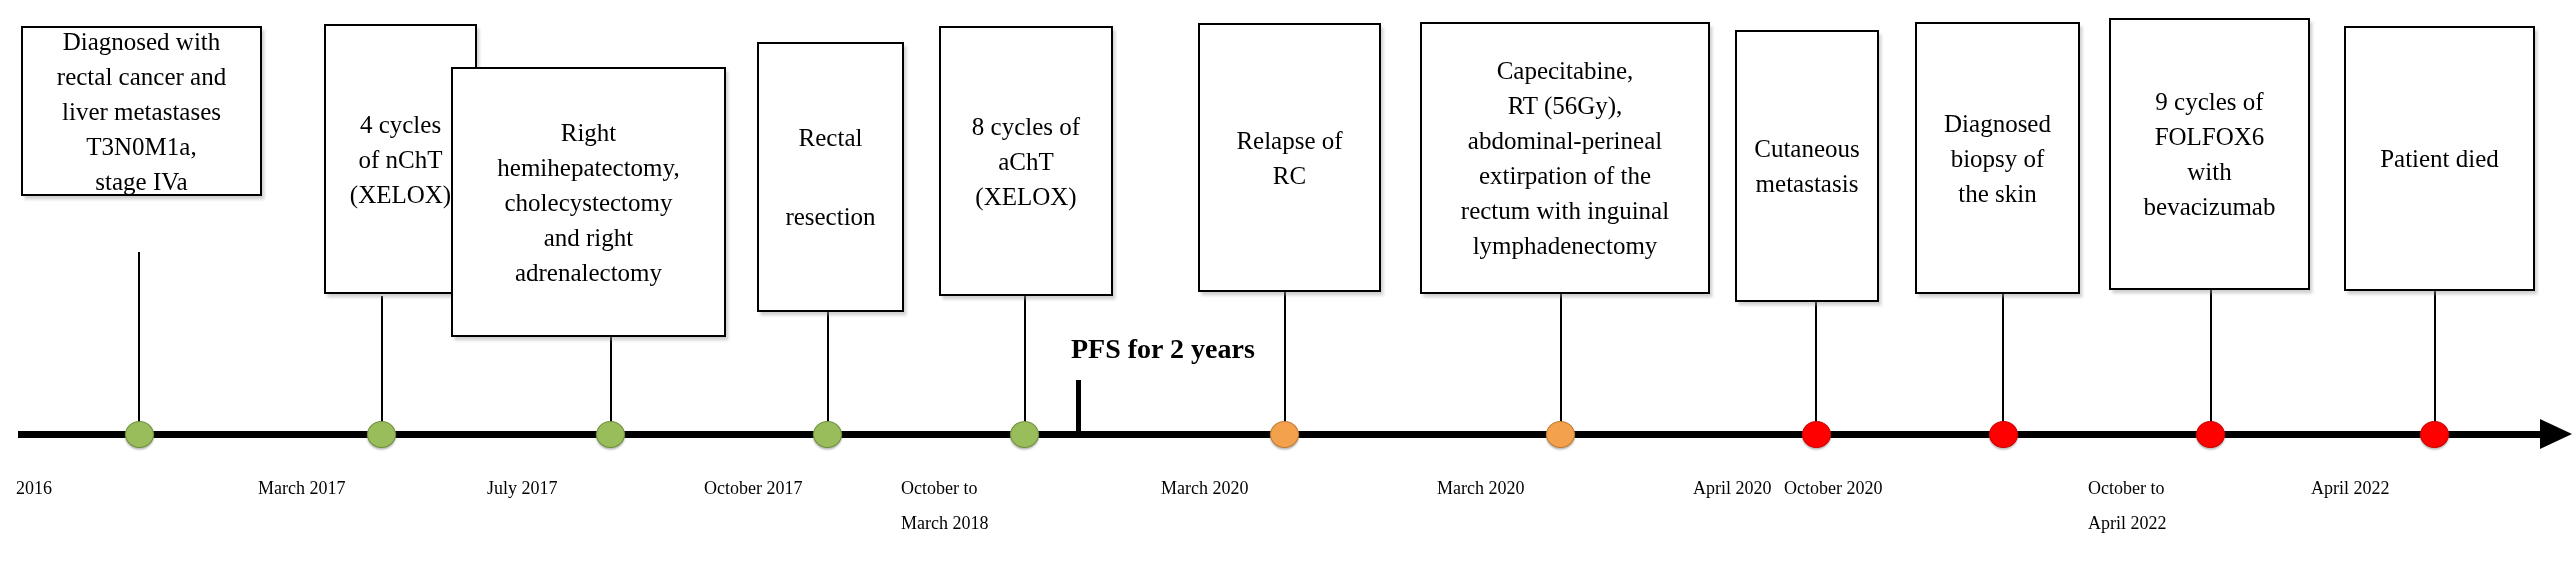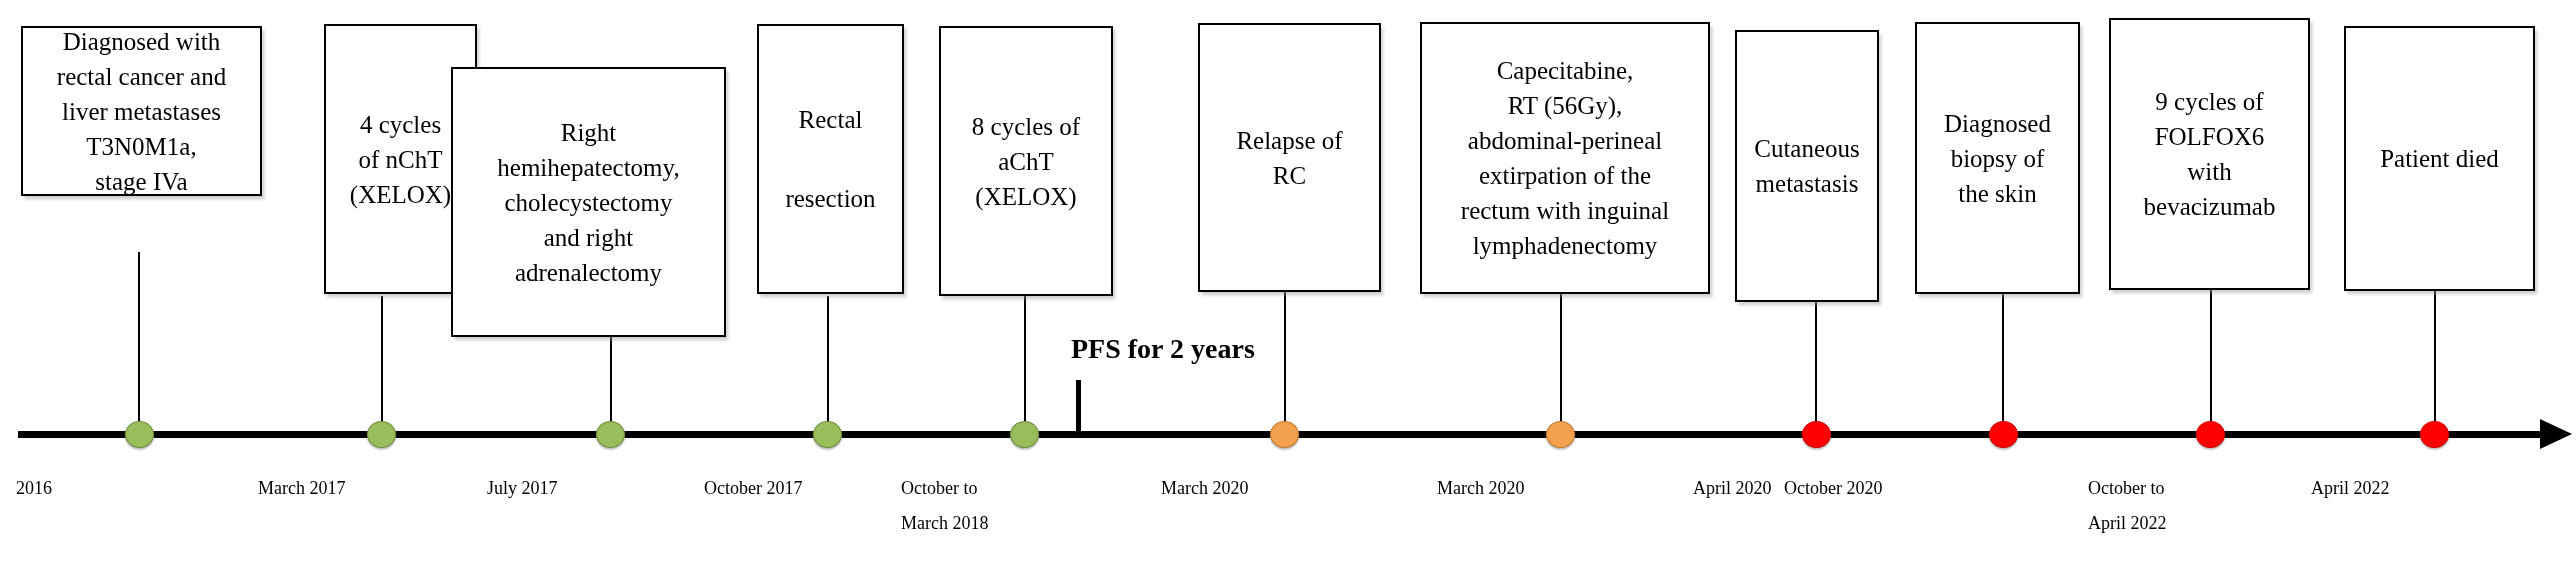--- a/index.html
+++ b/index.html
@@ -129,21 +129,21 @@
           <div>adrenalectomy</div>
         </div>
     <div class="event-connector" style="left: 610px; top: 296px; height: 138px;"></div>
     <div class="event-dot" style="background: rgb(154, 189, 91); border: 1.8px solid rgb(110, 143, 61); left: 596px; top: 421px;"></div>
     <div class="event-date" style="left: 487px; top: 471px;">
           <div>July 2017</div>
         </div>
   </div>
 
   <div>
-    <div class="event-box" style="left: 757px; top: 24px; width: 147px; height: 270px; gap: 44px;">
+    <div class="event-box" style="left: 757px; top: 42px; width: 147px; height: 270px; gap: 44px;">
           <div>Rectal</div>
           <div>resection</div>
         </div>
     <div class="event-connector" style="left: 827px; top: 296px; height: 138px;"></div>
     <div class="event-dot" style="background: rgb(154, 189, 91); border: 1.8px solid rgb(110, 143, 61); left: 813px; top: 421px;"></div>
     <div class="event-date" style="left: 704px; top: 471px;">
           <div>October 2017</div>
         </div>
   </div>
 

